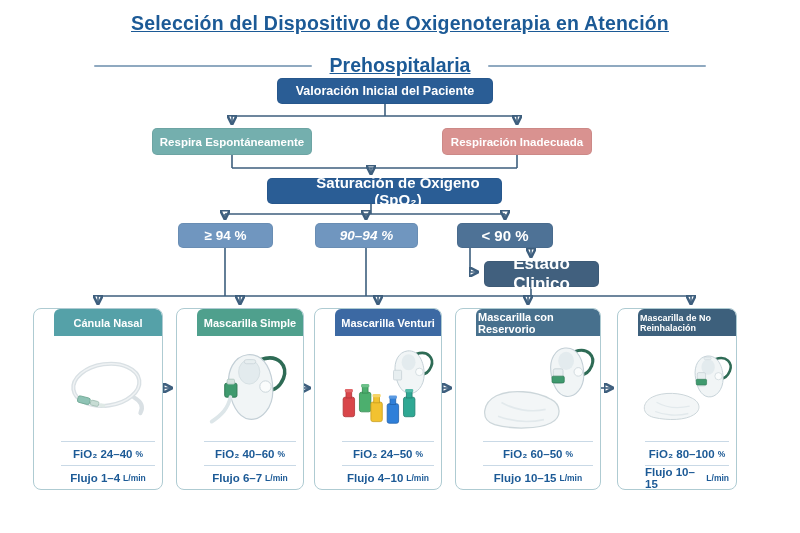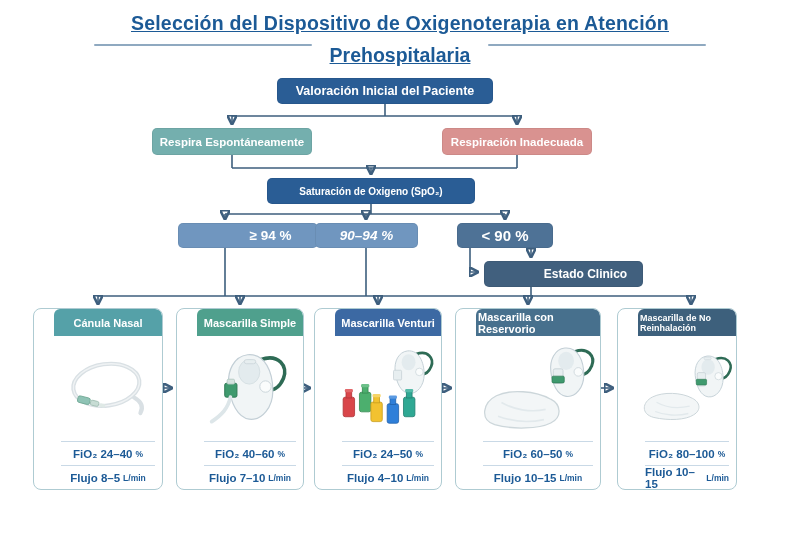--- a/index.html
+++ b/index.html
@@ -3,40 +3,40 @@
 <meta charset="utf-8">
 <style>
   html,body{margin:0;padding:0;background:#fff;}
   #canvas{
     position:relative;width:800px;height:533px;background:#fff;overflow:hidden;
     font-family:"Liberation Sans",sans-serif;
   }
   
   .title-wrap{position:absolute;left:0;top:12px;width:800px;text-align:center;color:var(--ink);text-decoration:underline;}
   .title-line1{font-size:19.5px;font-weight:bold;letter-spacing:.2px;}
-  .title-line2-row{display:flex;justify-content:center;gap:18px;margin-top:9px;}
+  .title-line2-row{display:flex;align-items:center;justify-content:center;gap:18px;margin-top:19px;}
   .title-rule{width:218px;height:2px;background:var(--rule);border-radius:1px;}
   .title-line2{font-size:19.5px;font-weight:bold;color:var(--ink);}
   
   #connectors{position:absolute;left:0;top:0;width:800px;height:533px;pointer-events:none;}
   #connectors path{stroke:var(--line);stroke-width:1.6;fill:none;}
   
   .fbox{
     position:absolute;display:flex;align-items:center;justify-content:center;
     color:#fff;font-weight:bold;border-radius:5px;text-align:center;
     box-shadow:0 0 0 1px rgba(0,0,0,0.06) inset;
   }
   .fb-start   {left:277px;top:78px; width:216px;height:26px;background:var(--navy);font-size:12.5px;}
   .fb-left    {left:152px;top:128px;width:160px;height:27px;background:var(--teal);font-size:11.5px;}
   .fb-right   {left:442px;top:128px;width:150px;height:27px;background:var(--pink);font-size:11.5px;}
-  .fb-spo2    {left:267px;top:178px;width:208px;height:26px;background:var(--navy);font-size:10px;}
-  .fb-ge94    {left:178px;top:223px;width:95px; height:25px;background:var(--midblue);font-size:13.5px;padding-left:45px;}
+  .fb-spo2    {left:267px;top:178px;width:208px;height:26px;background:var(--navy);font-size:15px;padding-left:27px;}
+  .fb-ge94    {left:178px;top:223px;width:95px; height:25px;background:var(--midblue);font-size:13.5px;}
   .fb-9094    {left:315px;top:223px;width:103px;height:25px;background:var(--midblue);font-size:13.5px;font-style:italic;}
   .fb-lt90    {left:457px;top:223px;width:96px; height:25px;background:var(--steel);font-size:15px;}
-  .fb-estado  {left:484px;top:261px;width:115px;height:26px;background:var(--slate);font-size:12px;padding-left:44px;}
+  .fb-estado  {left:484px;top:261px;width:115px;height:26px;background:var(--slate);font-size:17px;}
   
   .card{
     position:absolute;top:308px;height:182px;background:#fff;
     border:1.5px solid var(--cardborder);border-radius:8px;
     display:flex;flex-direction:column;box-sizing:border-box;overflow:hidden;padding-left:20px;
   }
   .card1{left:33px;width:130px;}
   .card2{left:176px;width:128px;}
   .card3{left:314px;width:128px;}
   .card4{left:455px;width:146px;}
@@ -134,21 +134,21 @@
           <rect x="55" y="63.5" width="7" height="4.5" rx="1.5" fill="#DFE9E6"></rect>
         </g>
       </svg>
     </div>
     <div class="card-stats">
       <div class="stat-row">
           <span>FiO₂ 24–40</span>
           <span class="stat-unit">%</span>
         </div>
       <div class="stat-row">
-          <span>Flujo 8–5</span>
+          <span>Flujo 1–4</span>
           <span class="stat-unit">L/min</span>
         </div>
     </div>
   </div>
 
   <div class="card card2">
     <div class="card-header">Mascarilla Simple</div>
     <div class="card-img">
       <svg width="120" height="98" viewBox="0 0 130 100">
         <path d="M78 14 C100 6 112 22 106 37 C101 49 92 54 81 51" stroke="#2E6B55" stroke-width="4.5" fill="none" stroke-linecap="round"></path>
@@ -161,21 +161,21 @@
         <rect x="37" y="38" width="9" height="6" rx="1.5" fill="#D6E3E0" stroke="#AFC6BE" stroke-width="1"></rect>
         <path d="M41 60 C38 74 30 82 18 90" stroke="#DDE6E9" stroke-width="4.5" fill="none" stroke-linecap="round"></path>
       </svg>
     </div>
     <div class="card-stats">
       <div class="stat-row">
           <span>FiO₂ 40–60</span>
           <span class="stat-unit">%</span>
         </div>
       <div class="stat-row">
-          <span>Flujo 7–10</span>
+          <span>Flujo 6–7</span>
           <span class="stat-unit">L/min</span>
         </div>
     </div>
   </div>
 
   <div class="card card3">
     <div class="card-header">Mascarilla Venturi</div>
     <div class="card-img">
       <svg width="120" height="98" viewBox="0 0 130 100">
         <g transform="translate(48,-2) scale(0.66)">

